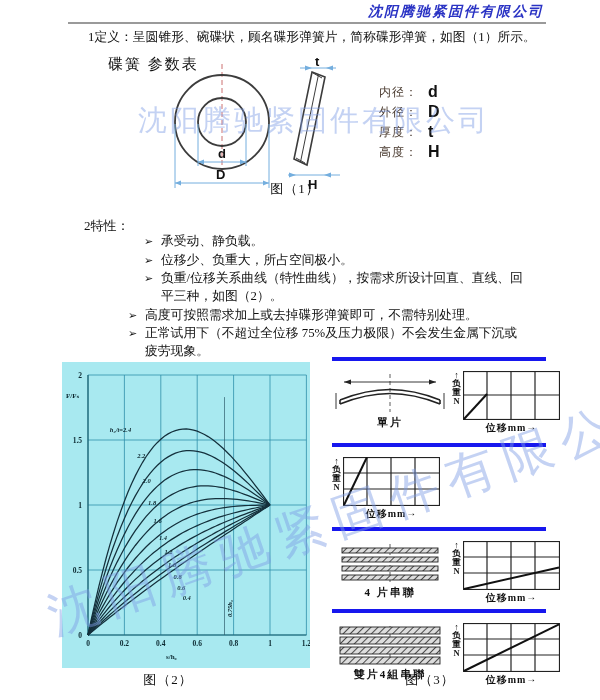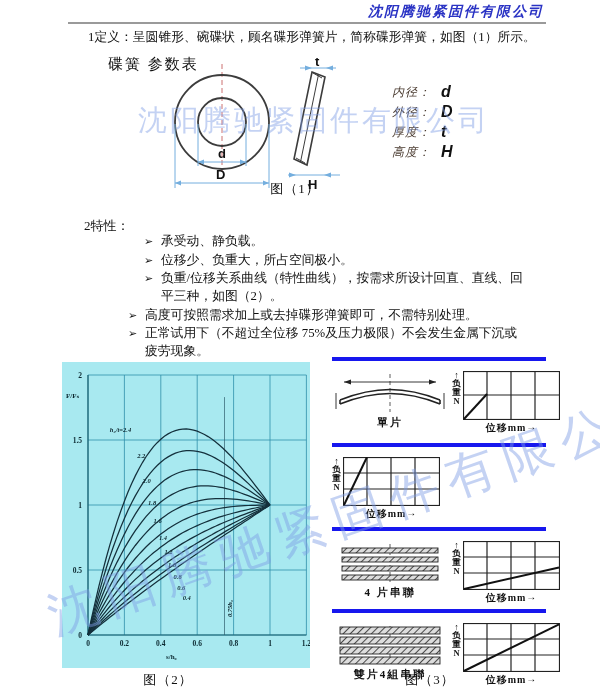--- a/index.html
+++ b/index.html
@@ -29,21 +29,21 @@
     font-size:15px;font-weight:normal;letter-spacing:2px;
   }
   .fig1-svg{position:absolute;top:58px;left:100px;}
   .ring{fill:none;stroke:#3c3c3c;stroke-width:1.8;}
   .ring-thin{fill:none;stroke:#3c3c3c;stroke-width:1;}
   .disc-side{fill:#fff;stroke:#3c3c3c;stroke-width:1.6;}
   .dimline{stroke:var(--dim-blue,#74aede);stroke-width:1;fill:none;}
   .dimfill{fill:var(--dim-blue,#74aede);stroke:none;}
   .redline{stroke:var(--centerline-red,#cc7070);stroke-width:1;stroke-dasharray:5 3;}
   .dimtext{font-size:13px;font-weight:bold;fill:#111;font-family:"Liberation Sans",sans-serif;}
-  .fig1-params{position:absolute;top:82px;left:392px;width:110px;font-style:italic;}
+  .fig1-params{position:absolute;top:82px;left:379px;width:110px;}
   .param-row{height:20px;display:flex;align-items:center;}
   .p-label{font-size:12px;color:#4a3b30;letter-spacing:1px;}
   .p-value{font-size:16px;font-weight:bold;margin-left:10px;font-family:"Liberation Sans",sans-serif;}
   .fig-caption{font-size:13px;text-align:center;letter-spacing:1px;}
   .fig1-cap{position:absolute;top:180px;left:230px;width:130px;}
   
   .features-heading{position:absolute;top:217px;left:84px;font-size:13px;}
   #features-list{
     position:absolute;top:232px;left:128px;width:400px;
     list-style:none;margin:0;padding:0;font-size:12.8px;line-height:18px;

